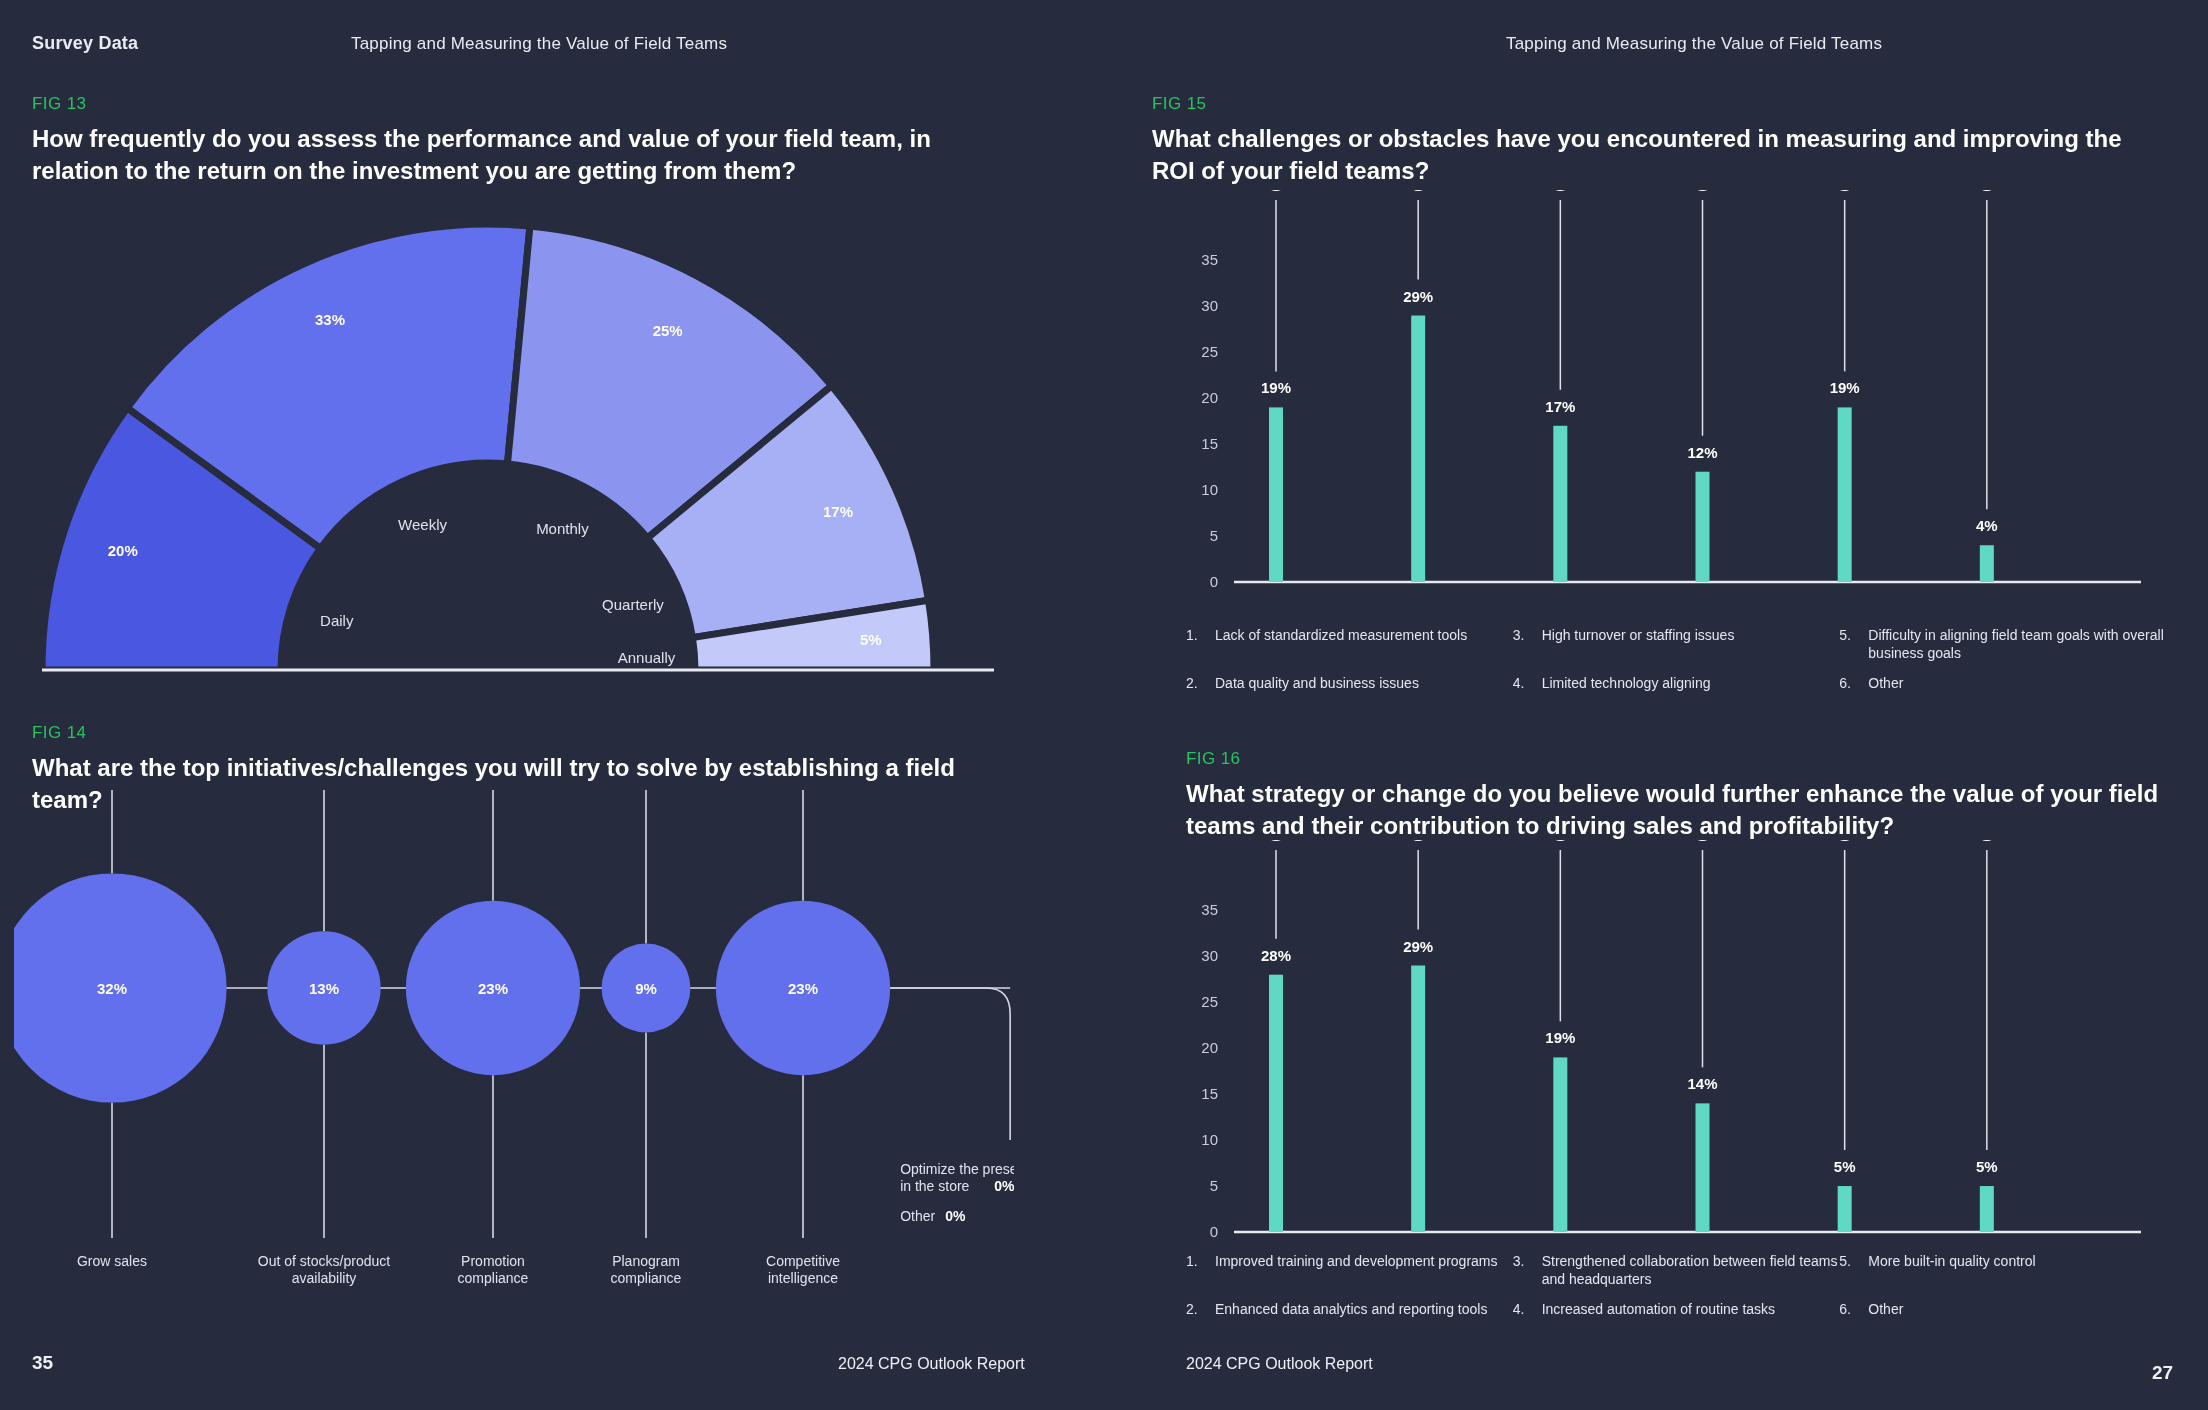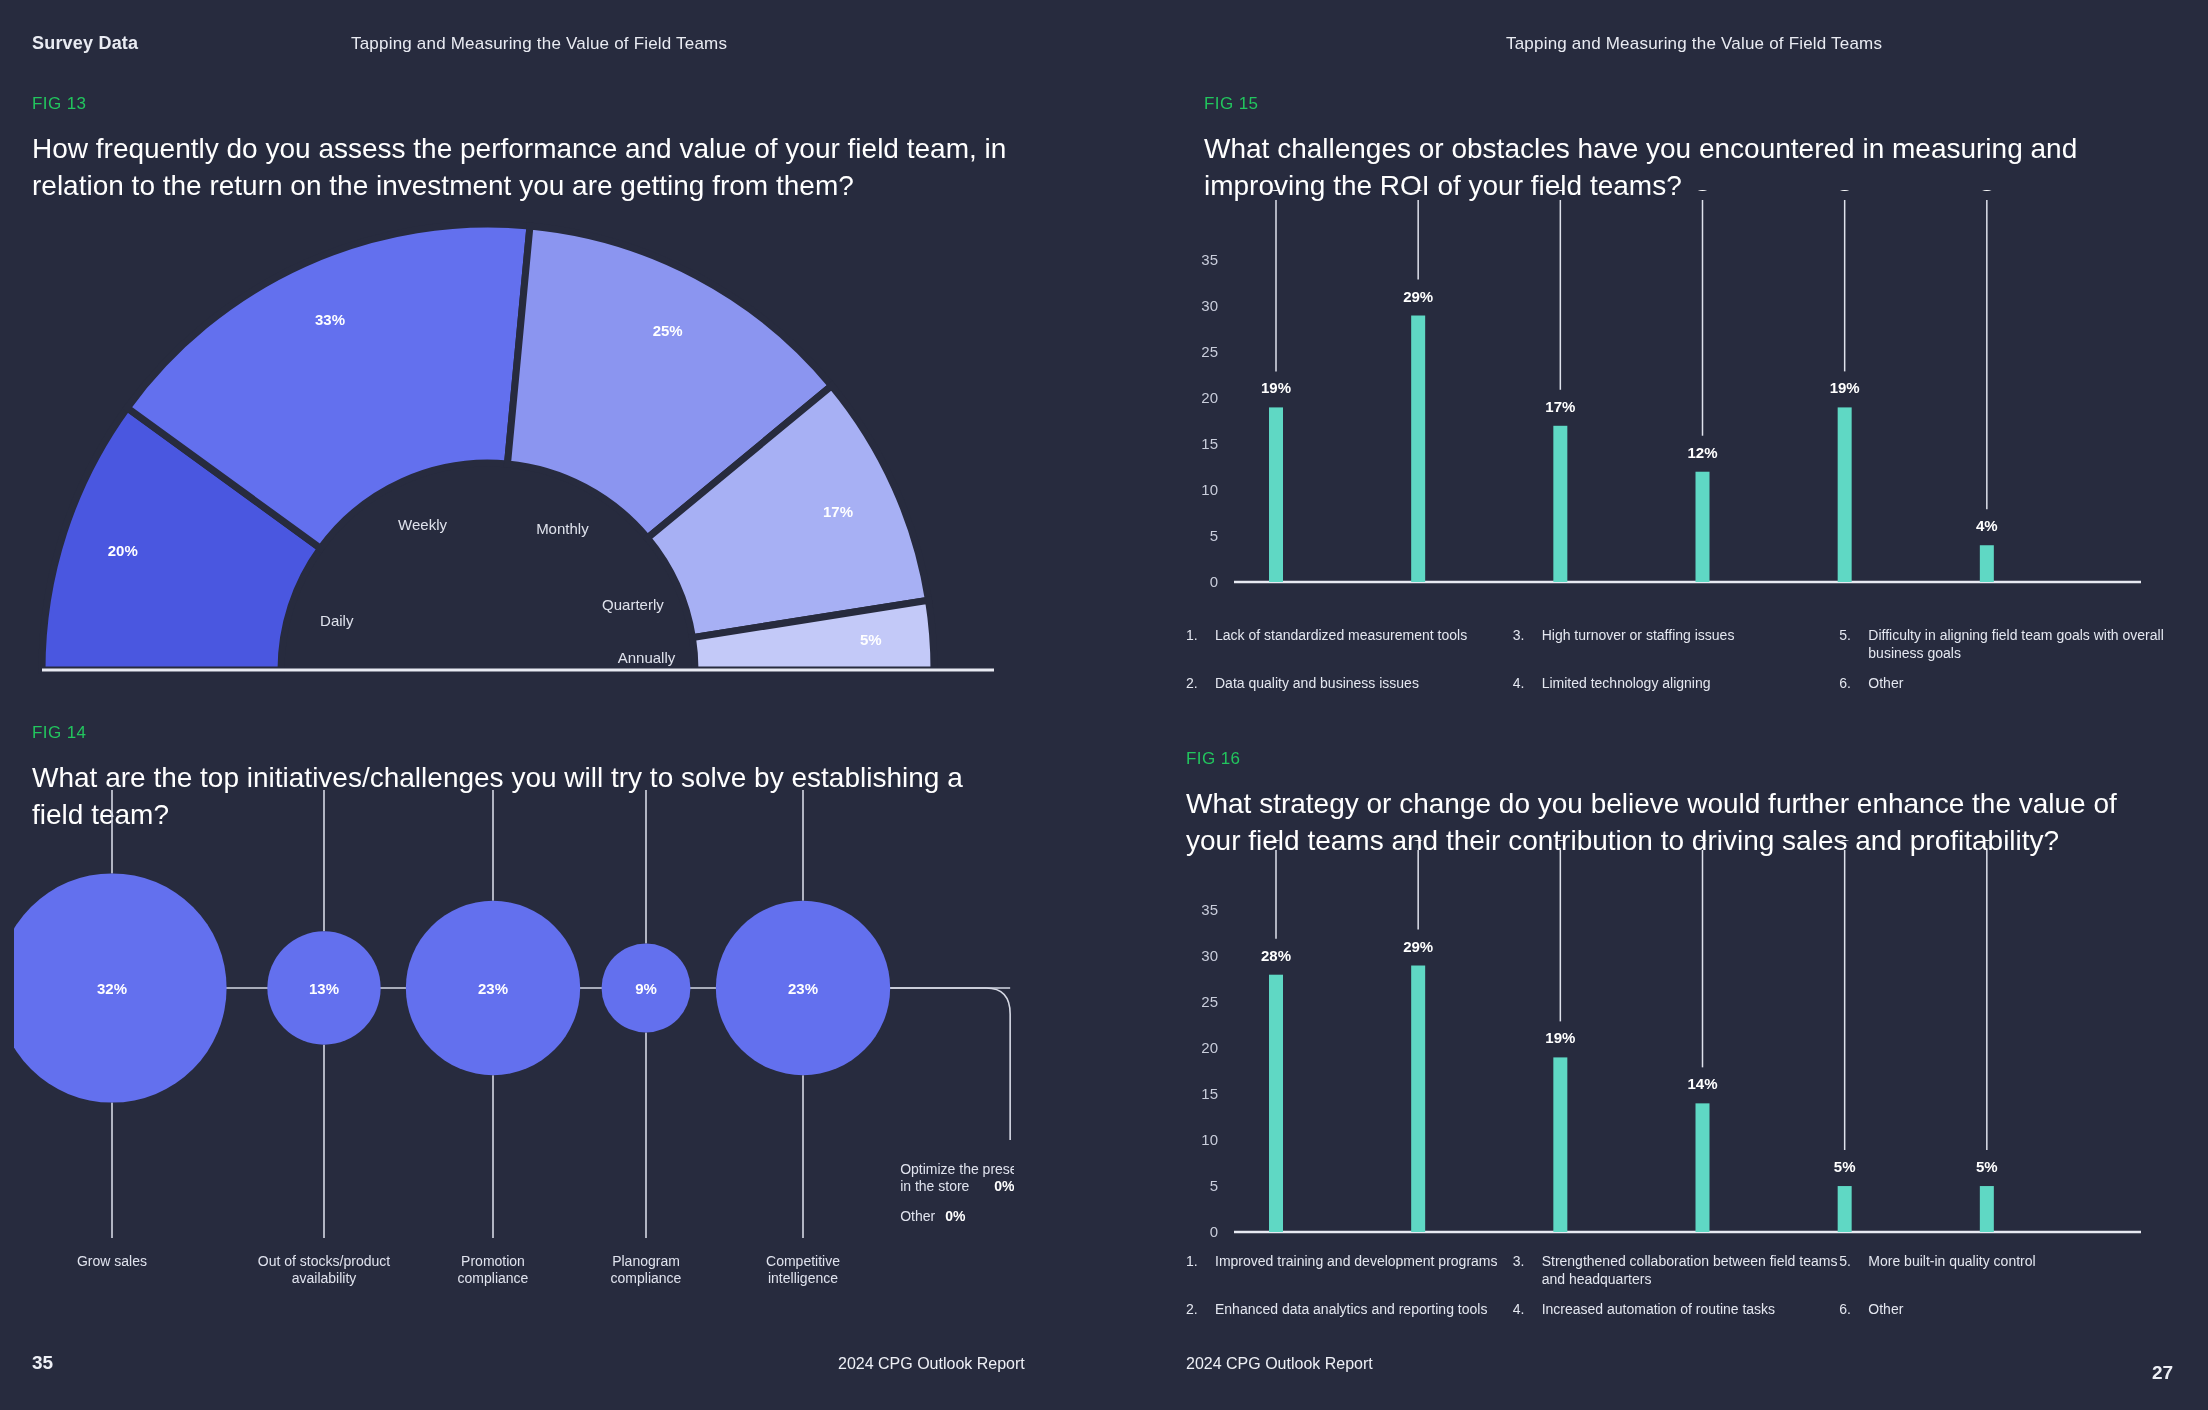--- a/index.html
+++ b/index.html
@@ -14,25 +14,25 @@
 
   
   .hdr { position:absolute; font-size:18px; letter-spacing:.2px; color:#e9ebf2; }
   .hdr.bold { font-weight:700; }
   .hdr-left-title  { left:32px;  top:33px; }
   .hdr-left-center { left:351px; top:34px; font-size:17px; }
   .hdr-right-center{ left:1506px;top:34px; font-size:17px; }
 
   
   .fig-label{ font-size:17px; color:#22c55e; letter-spacing:.4px; }
-  .fig-title{ font-size:28px; font-weight:400; line-height:1.32; color:#ffffff; margin-top:17px; }
+  .fig-title{ font-size:24px; font-weight:700; line-height:1.32; color:#ffffff; margin-top:9px; }
 
   .fig13 { position:absolute; left:32px;   top:94px;  width:980px; }
   .fig14 { position:absolute; left:32px;   top:723px; width:980px; }
-  .fig15 { position:absolute; left:1204px; top:94px;  width:980px; }
+  .fig15 { position:absolute; left:1152px; top:94px;  width:980px; }
   .fig16 { position:absolute; left:1186px; top:749px; width:980px; }
 
   
   .gauge-wrap{ position:absolute; left:14px; top:186px; width:980px; height:500px; }
   .gauge-wrap svg{ display:block; }
   .gauge-pct{ font-size:15px; font-weight:700; fill:#ffffff; }
   .gauge-cat{ font-size:15px; fill:#dfe2ec; font-weight:400; }
 
   
   .bub-wrap{ position:absolute; left:14px; top:790px; width:1000px; height:520px; }

